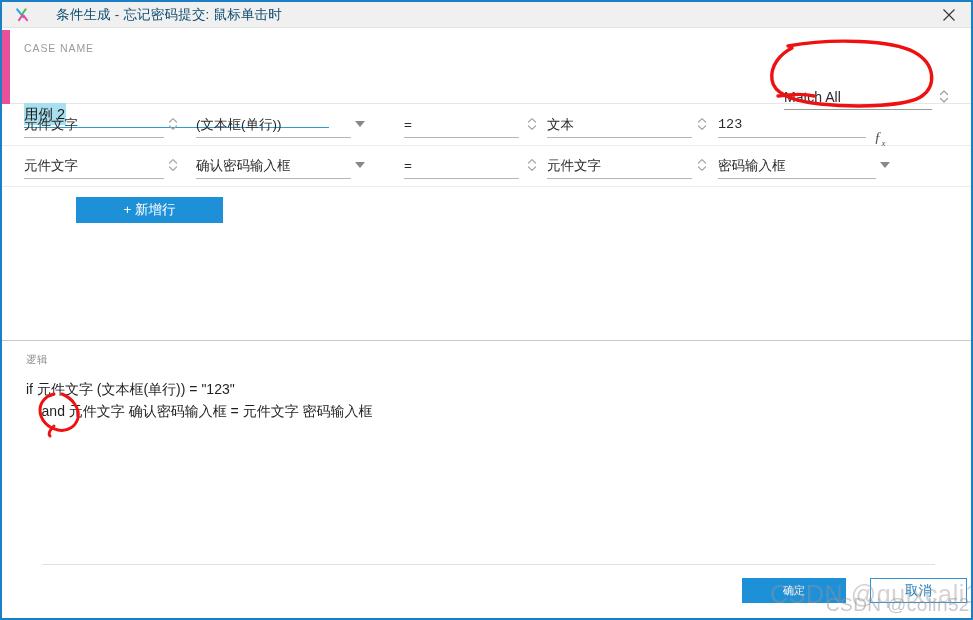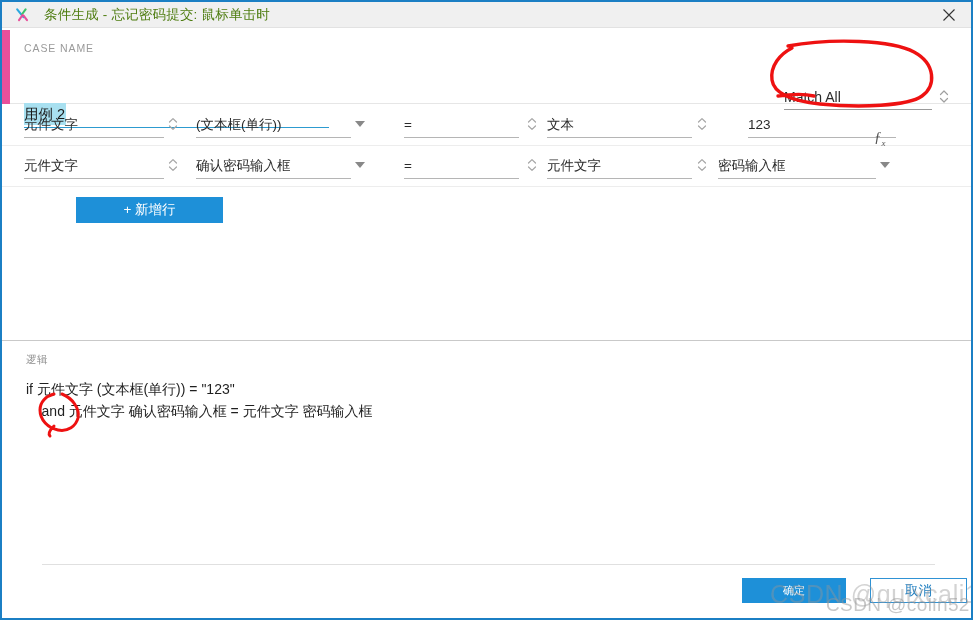--- a/index.html
+++ b/index.html
@@ -33,22 +33,22 @@
     align-items: center;
   }
   #app-logo {
     width: 26px; height: 26px;
     margin-left: 8px;
     display: flex; align-items: center; justify-content: center;
     flex: none;
   }
   #title-text {
     font-size: 13.5px;
-    color: #4d7c0f;
-    margin-left: 8px;
+    color: #0c4a6e;
+    margin-left: 20px;
     white-space: nowrap;
     letter-spacing: 0.2px;
   }
   #close-btn {
     position: absolute;
     right: 0; top: 0;
     width: 44px; height: 26px;
     display: flex; align-items: center; justify-content: center;
     cursor: pointer;
   }
@@ -151,21 +151,21 @@
 
   
   .c0 { left: 22px;  width: 140px; }
   .s0 { left: 165px; }
   .c1 { left: 194px; width: 155px; }
   .d1 { left: 353px; }
   .c2 { left: 402px; width: 115px; }
   .s2 { left: 524px; }
   .c3 { left: 545px; width: 145px; }
   .s3 { left: 694px; }
-  .c4 { left: 746px; width: 148px; }
+  .c4 { left: 716px; width: 148px; font-family: Liberation Mono, monospace; }
   .fx { left: 872px; }
   .c4w{ left: 716px; width: 158px; }
   .d4 { left: 878px; }
 
   #fx-icon {
     position: absolute;
     top: 24px;
     font-family: Liberation Serif, serif;
     font-style: italic;
     font-size: 15px;

